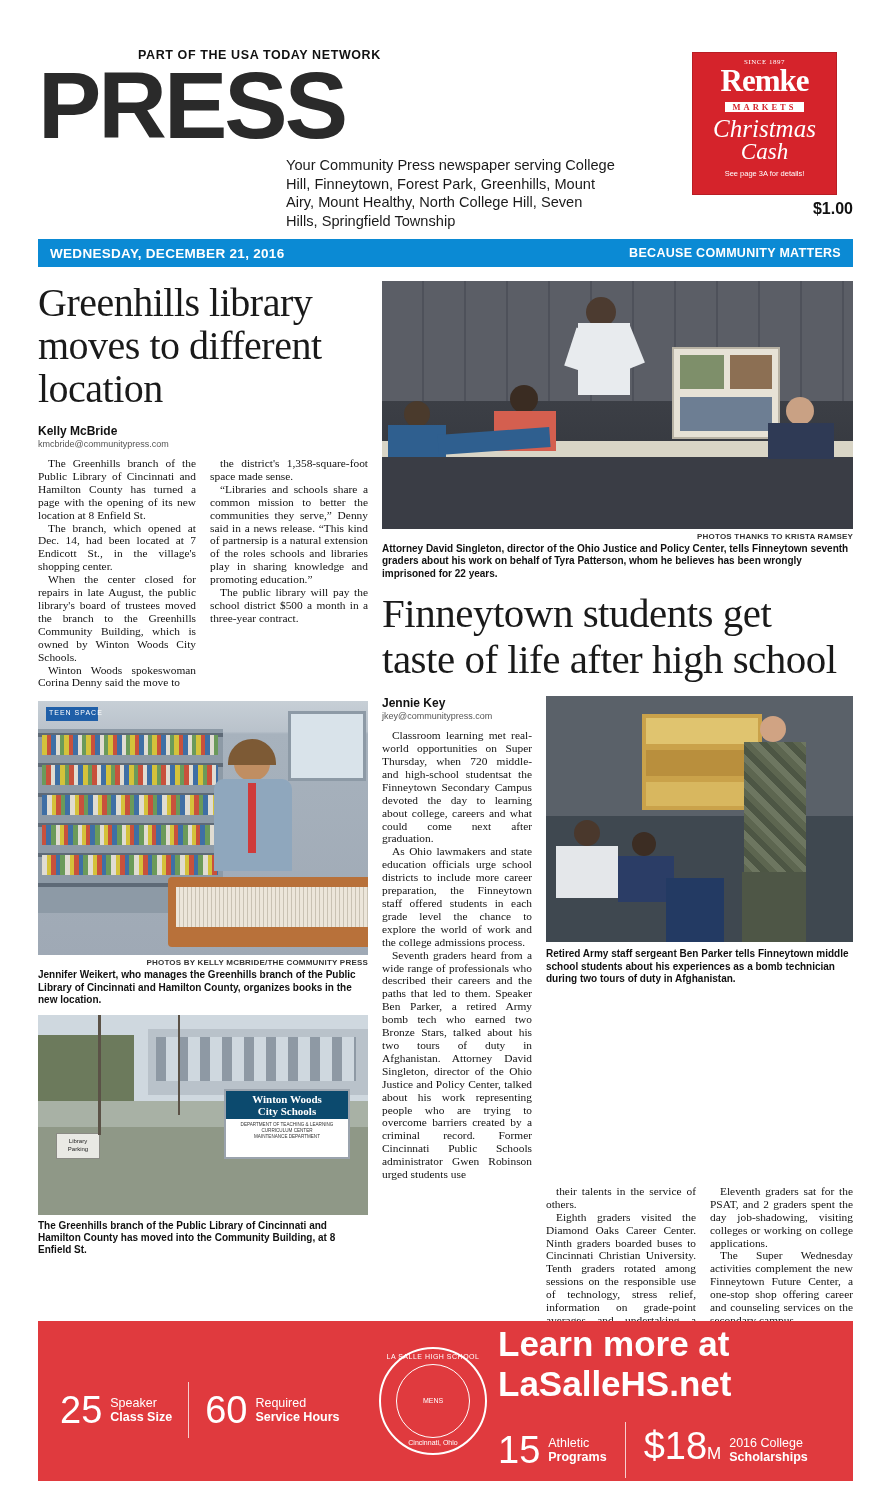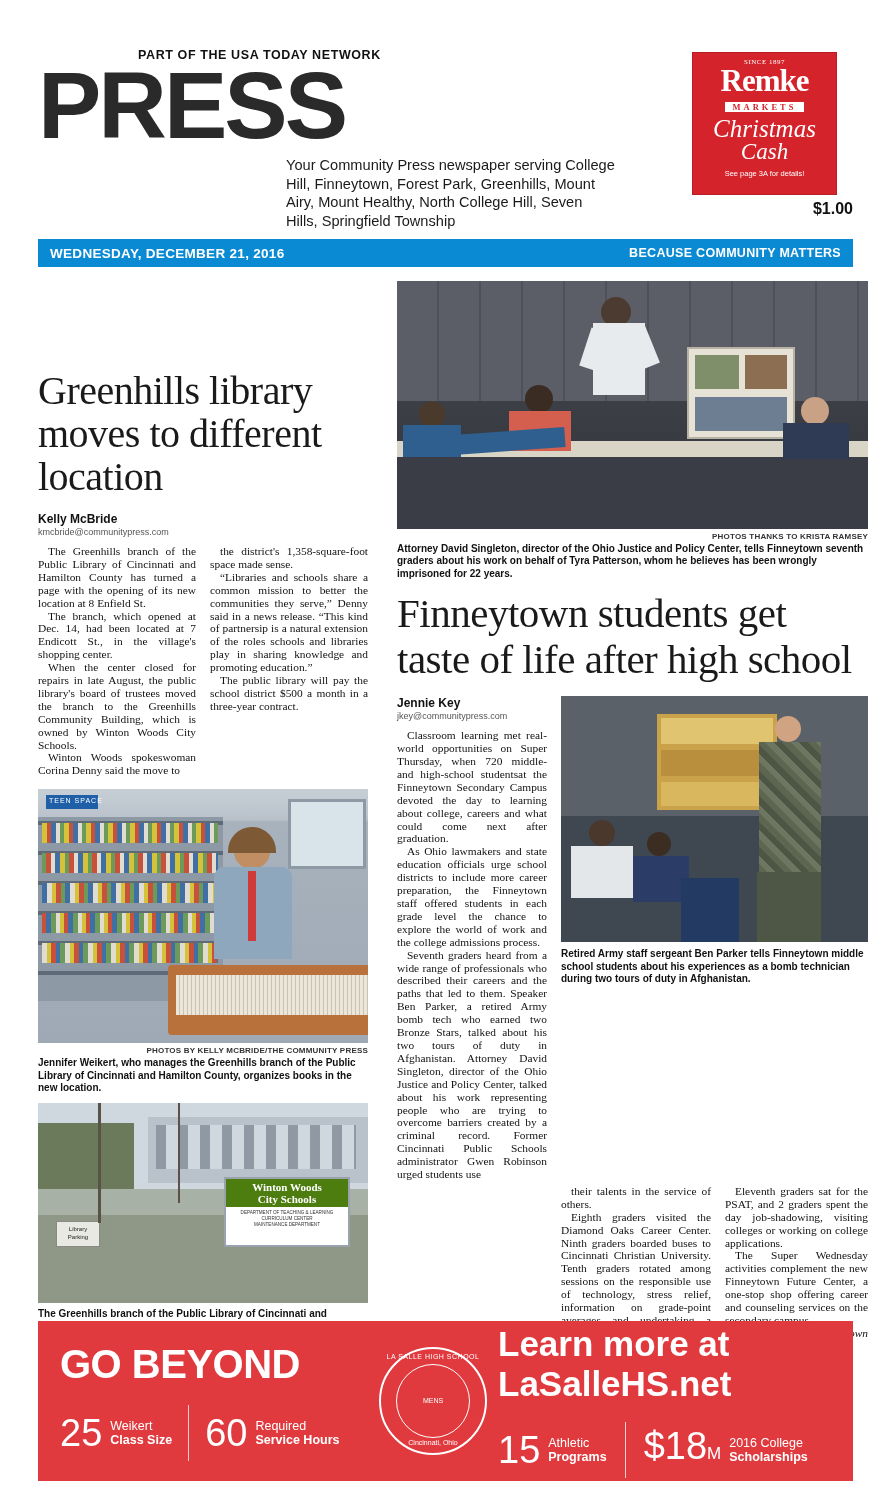--- a/index.html
+++ b/index.html
@@ -58,21 +58,21 @@
   .datebar {
     height:28px; background:#0b8ad4; color:#fff;
     display:flex; align-items:center; justify-content:space-between;
     padding:0 12px; margin-top:4px;
     font-family:"Liberation Sans", sans-serif; font-weight:700; font-size:13.5px;
     letter-spacing:.3px;
   }
   .datebar .right { font-size:12.5px; }
 
   
-  .content { display:flex; gap:29px; margin-top:14px;align-items:flex-end; }
+  .content { display:flex; gap:14px; margin-top:14px; }
   .col-left { width:330px; }
   .col-right { width:471px; }
 
   h1.head {
     font-family:"Liberation Serif", serif;
     font-weight:400; font-size:40px; line-height:43px; color:#1a1a1a;
     margin:0 0 14px 0; letter-spacing:-0.5px;
   }
   h1.head2 {
     font-family:"Liberation Serif", serif;
@@ -222,21 +222,21 @@
 
       <div class="photo" style="height:200px; background:linear-gradient(180deg,#cfd6dc 0%,#c3ccd4 42%,#9aa39a 43%,#8c9589 100%);">
         <div style="position:absolute;left:0;top:0;width:330px;height:86px;background:#cfd8df;"></div>
         <div style="position:absolute;left:110px;top:14px;width:220px;height:66px;background:#b9c2ca;"></div>
         <div style="position:absolute;left:118px;top:22px;width:200px;height:44px;background:repeating-linear-gradient(90deg,#8e99a4 0 10px,#cfd8df 10px 22px);"></div>
         <div style="position:absolute;left:0;top:20px;width:96px;height:70px;background:#6c7a5c;"></div>
         <div style="position:absolute;left:0;top:86px;width:330px;height:28px;background:#a8b1a5;"></div>
         <div style="position:absolute;left:0;top:112px;width:330px;height:88px;background:#8f9887;"></div>
 
         <div style="position:absolute;left:186px;top:74px;width:126px;height:70px;background:#ffffff;border:2px solid #9aa3ad;text-align:center;">
-          <div style="background:#4d7c0f;color:#fff;font-family:'Liberation Serif',serif;font-size:11px;font-weight:700;line-height:12px;padding:2px 16px;">
+          <div style="background:#0c4a6e;color:#fff;font-family:'Liberation Serif',serif;font-size:11px;font-weight:700;line-height:12px;padding:2px 16px;">
             <span>Winton Woods</span><br><span>City Schools</span>
           </div>
           <div style="font-family:'Liberation Sans',sans-serif;font-size:4.6px;line-height:6px;color:#333;margin-top:3px;">
             <span>DEPARTMENT OF TEACHING &amp; LEARNING</span><br>
             <span>CURRICULUM CENTER</span><br>
             <span>MAINTENANCE DEPARTMENT</span>
           </div>
         </div>
 
         <div style="position:absolute;left:18px;top:118px;width:44px;height:26px;background:#e9e9e4;border:1px solid #8a8a84;font-family:'Liberation Sans',sans-serif;font-size:6px;line-height:8px;color:#222;padding:3px 2px;text-align:center;">Library Parking</div>
@@ -390,26 +390,25 @@
         <div style="width:118px;height:34px;background:repeating-linear-gradient(90deg,#111 0 1px,#fff 1px 3px,#111 3px 5px,#fff 5px 6px,#111 6px 7px,#fff 7px 10px);"></div>
       </div>
       <div class="barnum">
         <span>6 53174 22020</span> <span>2</span>
       </div>
     </div>
   </div>
 
   <div class="ad">
     <div style="flex:0 0 330px; padding-left:22px;">
-      <div class="gob">GO BEYOND</div>
       <div style="display:flex; align-items:center; gap:16px; margin-top:18px;">
         <div style="display:flex; align-items:center; gap:8px;">
           <div class="stat-num">25</div>
           <div class="stat-lab">
-            <span>Weikert</span><br>
+            <span>Speaker</span><br>
             <b>Class Size</b>
           </div>
         </div>
         <div class="divider-v"></div>
         <div style="display:flex; align-items:center; gap:8px;">
           <div class="stat-num">60</div>
           <div class="stat-lab">
             <span>Required</span><br>
             <b>Service Hours</b>
           </div>

